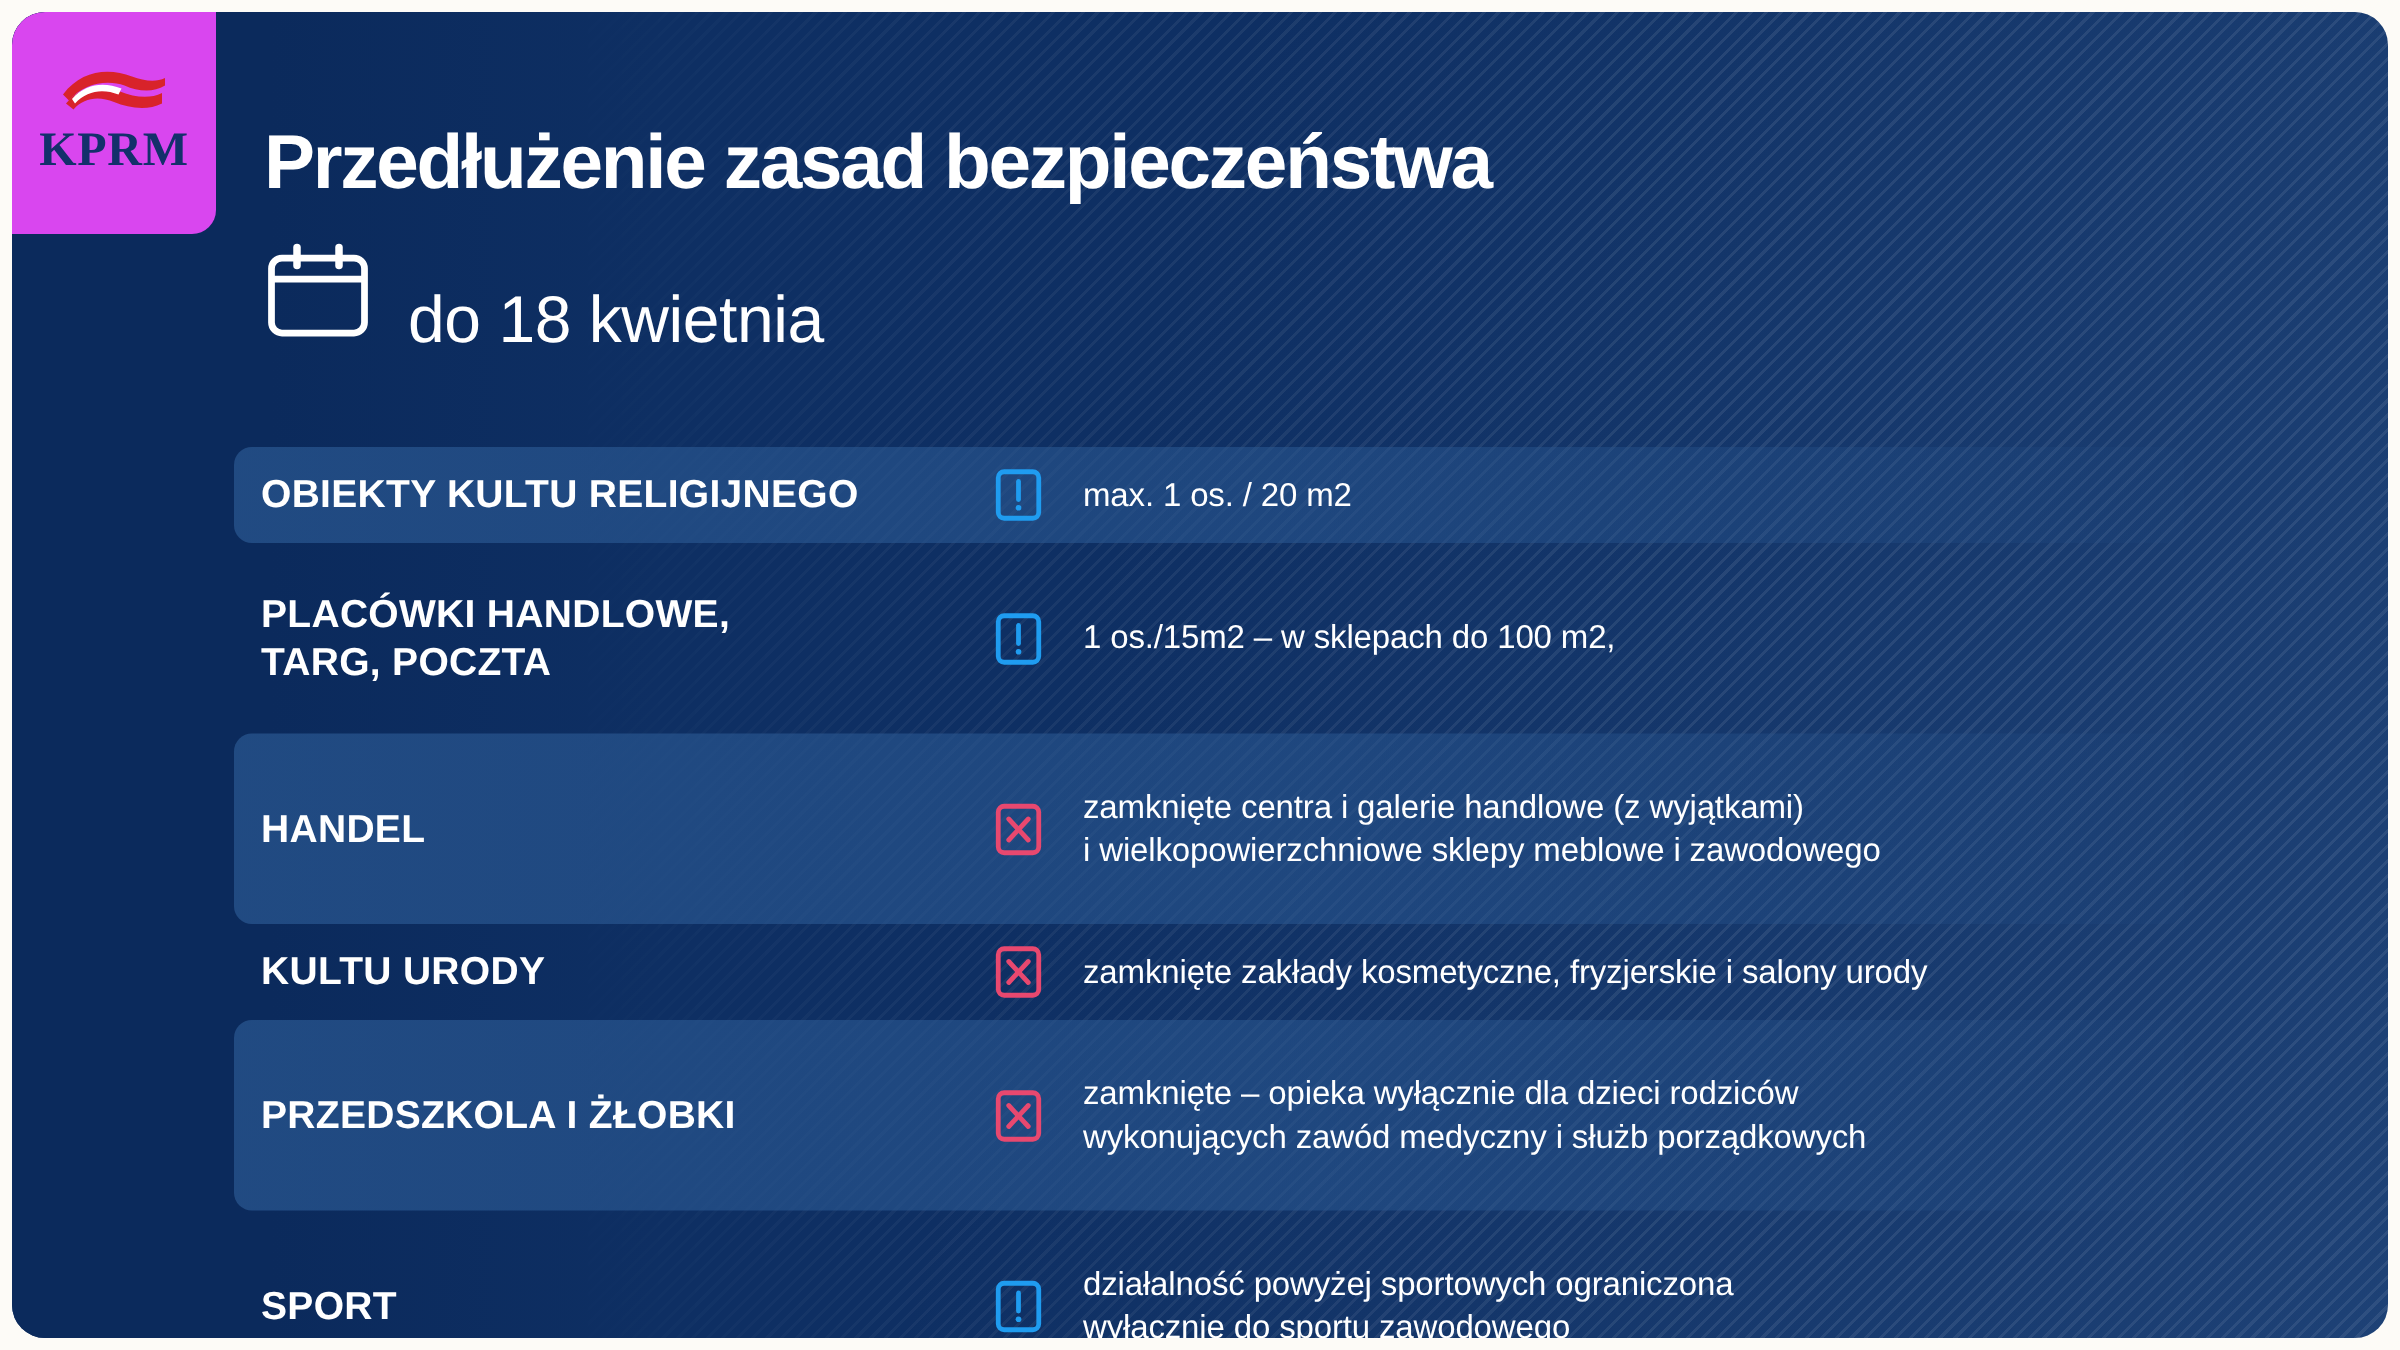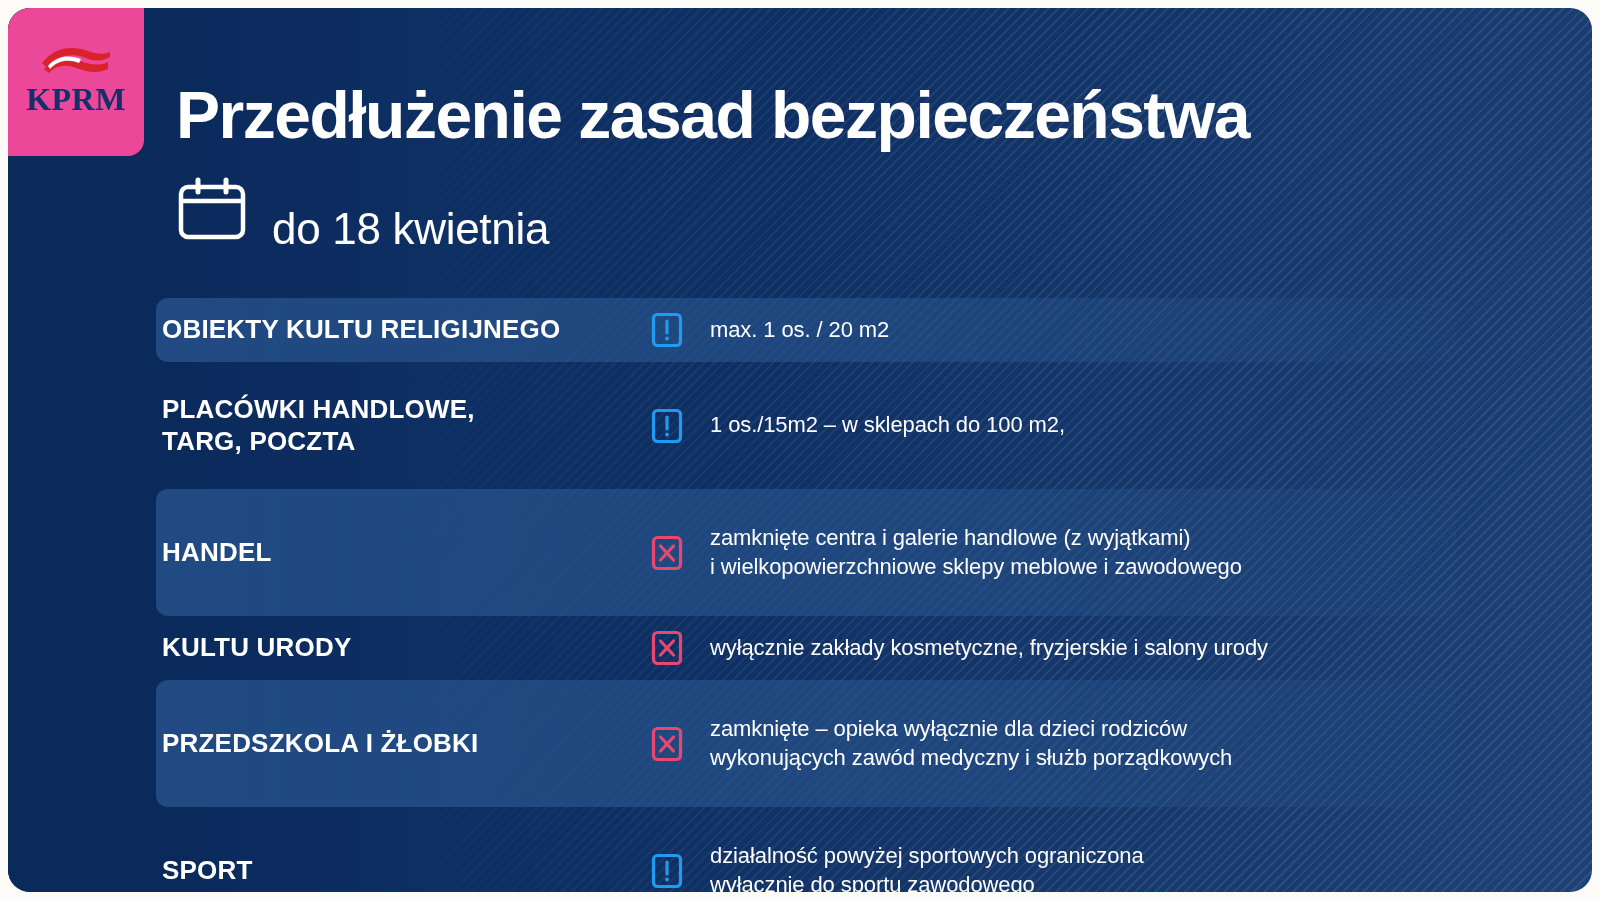--- a/index.html
+++ b/index.html
@@ -56,21 +56,21 @@
     pointer-events: none;
   }
 
   
   #logo-plate {
     position: absolute;
     left: 0;
     top: 0;
     width: 136px;
     height: 148px;
-    background: #ec4899;
+    background: #d946ef;
     border-bottom-right-radius: 16px;
     z-index: 20;
     display: flex;
     flex-direction: column;
     align-items: center;
     justify-content: center;
     padding-bottom: 6px;
   }
   #logo-plate .emblem { width: 76px; height: 38px; margin-bottom: 2px; }
   #logo-plate .wordmark {
@@ -84,21 +84,21 @@
 
   
   #header {
     position: absolute;
     left: 168px;
     top: 74px;
     right: 60px;
     z-index: 10;
   }
   #title {
-    font-size: 66px;
+    font-size: 51px;
     font-weight: 700;
     color: #ffffff;
     letter-spacing: -1.5px;
     line-height: 1.02;
     white-space: nowrap;
   }
   #subtitle-row {
     display: flex;
     align-items: center;
     gap: 22px;
@@ -120,21 +120,21 @@
     left: 148px;
     top: 290px;
     width: 1300px;
     z-index: 10;
   }
   .row {
     position: relative;
     display: flex;
     align-items: center;
     width: 100%;
-    padding: 0 0 0 6px;
+    padding: 0 0 0 18px;
   }
   .row.shaded::before {
     content: "";
     position: absolute;
     left: 0; top: 0; right: 0; bottom: 0;
     background: linear-gradient(to right, rgba(42,88,146,0.70) 0%, rgba(42,88,146,0.55) 55%, rgba(42,88,146,0.22) 88%, rgba(42,88,146,0.05) 100%);
     border-radius: 12px;
     z-index: -1;
   }
   .row-label {
@@ -249,21 +249,21 @@
           <div>KULTU URODY</div>
         </div>
         <div class="row-icon">
           <svg class="badge" viewBox="0 0 32 36">
             <rect x="2.5" y="2.5" width="27" height="31" rx="4" ry="4" fill="none" stroke="#e8486f" stroke-width="3.2"></rect>
             <line x1="9.5" y1="11" x2="22.5" y2="25" stroke="#e8486f" stroke-width="3.2" stroke-linecap="round"></line>
             <line x1="22.5" y1="11" x2="9.5" y2="25" stroke="#e8486f" stroke-width="3.2" stroke-linecap="round"></line>
           </svg>
         </div>
         <div class="row-desc">
-          <div>wyłącznie zakłady kosmetyczne, fryzjerskie i salony urody</div>
+          <div>zamknięte zakłady kosmetyczne, fryzjerskie i salony urody</div>
         </div>
       </div>
       <div class="row h2 shaded">
         <div class="row-label">
           <div>PRZEDSZKOLA I ŻŁOBKI</div>
         </div>
         <div class="row-icon">
           <svg class="badge" viewBox="0 0 32 36">
             <rect x="2.5" y="2.5" width="27" height="31" rx="4" ry="4" fill="none" stroke="#e8486f" stroke-width="3.2"></rect>
             <line x1="9.5" y1="11" x2="22.5" y2="25" stroke="#e8486f" stroke-width="3.2" stroke-linecap="round"></line>

